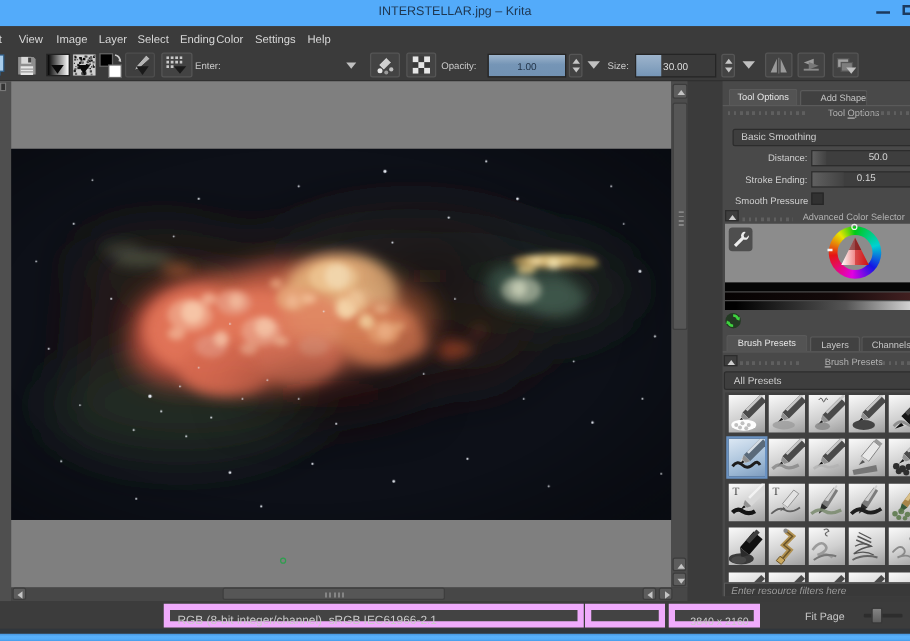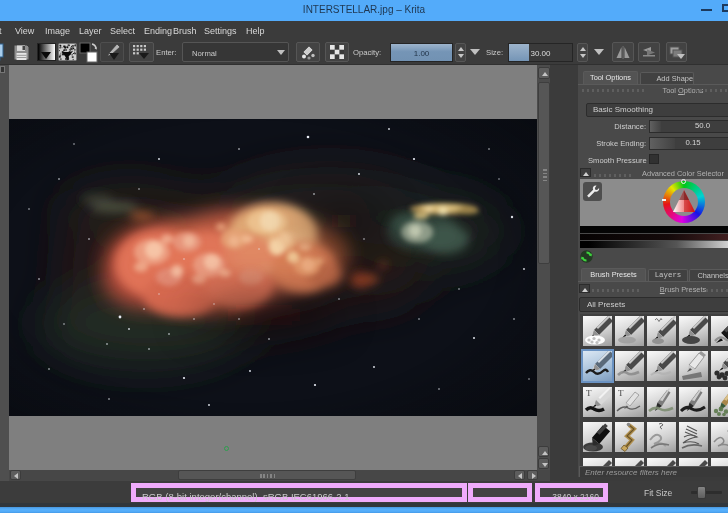--- a/index.html
+++ b/index.html
@@ -81,21 +81,21 @@
   <div class="abs" id="minbtn"></div>
   <div class="abs" id="maxbtn"></div>
 
   <div class="abs" id="menubar">
     <span style="left:-3px">it</span>
     <span style="left:15px">View</span>
     <span style="left:45px">Image</span>
     <span style="left:79px">Layer</span>
     <span style="left:110px">Select</span>
     <span style="left:144px">Ending</span>
-    <span style="left:173px">Brush</span>
+    <span style="left:173px">Color</span>
     <span style="left:204px">Settings</span>
     <span style="left:246px">Help</span>
   </div>
 
   <div class="abs" id="toolbar">
 
     <svg class="abs" style="left:-13px;top:3px" width="18" height="18" viewBox="0 0 18 18">
       <rect x="2" y="4" width="11" height="13" fill="#7ab3e0" stroke="#2f5f8a"></rect>
       <rect x="5" y="1" width="11" height="13" fill="#a8cdec" stroke="#2f5f8a"></rect>
     </svg>
@@ -201,23 +201,20 @@
           <rect x="3.6" y="3.6" width="2.2" height="2.2"></rect>
           <rect x="7.2" y="3.6" width="2.2" height="2.2"></rect>
           <rect x="10.8" y="3.6" width="2.2" height="2.2"></rect>
         <rect x="0" y="7.2" width="2.2" height="2.2"></rect>
           <rect x="3.6" y="7.2" width="2.2" height="2.2"></rect>
       </g>
     </svg>
     <div class="dna" style="left:139px;top:13px;border-left-width:5px;border-right-width:5px;border-top-width:6px;border-top-color:#1a1a1a"></div>
 
     <span class="tlabel" style="left:156px">Enter:</span>
-    <div class="tcombo" style="left:182px;width:107px">
-        <span style="position:absolute;left:9px;top:6px">Normal</span>
-      </div>
     <div class="dna" style="left:277px;top:10px"></div>
 
     <div class="tbtn" style="left:296px;width:24px"></div>
     <svg class="abs" style="left:300px;top:5px" width="16" height="15" viewBox="0 0 16 15">
       <path d="M9 1 L13 5 L7 11 L3 7 Z" fill="#cfcfcf" stroke="#333" stroke-width="0.6"></path>
       <circle cx="4" cy="11.5" r="2" fill="#e8e8e8"></circle>
       <circle cx="9" cy="13" r="1.6" fill="#9a9a9a"></circle>
       <circle cx="13" cy="10.5" r="1.7" fill="#c0c0c0"></circle>
     </svg>
 
@@ -532,21 +529,21 @@
 
     <svg class="abs" style="left:2px;top:185px" width="13" height="13" viewBox="0 0 13 13">
       <circle cx="6.5" cy="6.5" r="6.2" fill="#233a23"></circle>
       <path d="M6.5 2.4 a4.1 4.1 0 0 1 4 3.2" stroke="#3fd43f" stroke-width="2" fill="none"></path>
       <path d="M12 3.6 l-0.6 3 l-2.5 -1.7 Z" fill="#3fd43f"></path>
       <path d="M6.5 10.6 a4.1 4.1 0 0 1 -4 -3.2" stroke="#3fd43f" stroke-width="2" fill="none"></path>
       <path d="M1 9.4 l0.6 -3 l2.5 1.7 Z" fill="#3fd43f"></path>
     </svg>
 
     <div class="tab on" style="left:3px;top:203px;width:65px;">Brush Presets</div>
-    <div class="tab" style="left:70px;top:204px;width:40px;font-family:Liberation Mono, monospace;">Layers</div>
+    <div class="tab" style="left:70px;top:204px;width:40px;">Layers</div>
     <div class="tab" style="left:111px;top:204px;width:48px;">Channels</div>
     <div class="abs" style="left:0;top:216px;width:178px;height:1px;background:#5a5a5a"></div>
     <div class="collapse" style="left:1px;top:219px;"></div>
     <div class="dockertitle" style="left:0;top:220px;width:210px;"><u>B</u>rush Presets</div>
     <div class="dots" style="left:14px;top:224px;width:48px"></div>
     <div class="dots" style="left:128px;top:224px;width:48px"></div>
 
     <div class="pcombo" style="left:1px;top:232px;width:163px;height:15px;">
         <span style="left:7px;top:2px;position:absolute">All Presets</span>
       </div>
@@ -799,19 +796,19 @@
 
     <div class="abs" style="left:1px;top:401px;width:182px;height:13px;background:#393939;border:1px solid #5a5a5a;">
       <span style="position:absolute;left:5px;top:1px;font-size:8px;font-style:italic;color:#9b9b9b;">Enter resource filters here</span>
     </div>
   </div>
 
   <div class="abs" id="statusbar">
     <div class="sbox" style="left:131px; width:336px; line-height:18px; text-align:left; padding-left:6px;">RGB (8-bit integer/channel)&nbsp; sRGB IEC61966-2.1</div>
     <div class="sbox" style="left:468px; width:64px;"></div>
     <div class="sbox" style="left:535px; width:73px; line-height:18px; font-size:8.5px; text-align:right; padding-right:4px;">3840 x 2160</div>
-    <div class="abs" style="left:644px; top:7px; font-size:8.5px; color:#c9c9c9;">Fit Size</div>
+    <div class="abs" style="left:644px; top:7px; font-size:8.5px; color:#c9c9c9;">Fit Page</div>
     <div class="abs" style="left:691px; top:10px; width:31px; height:3px; background:#2d2d2d; border-radius:1px;"></div>
     <div class="abs" style="left:697px; top:5px; width:9px; height:13px; background:linear-gradient(#848484,#5e5e5e); border:1px solid #383838; border-radius:2px;"></div>
   </div>
   <div class="abs" id="darkline"></div>
   <div class="abs" id="bluestrip"></div>
 </div>
 
 </body></html>

